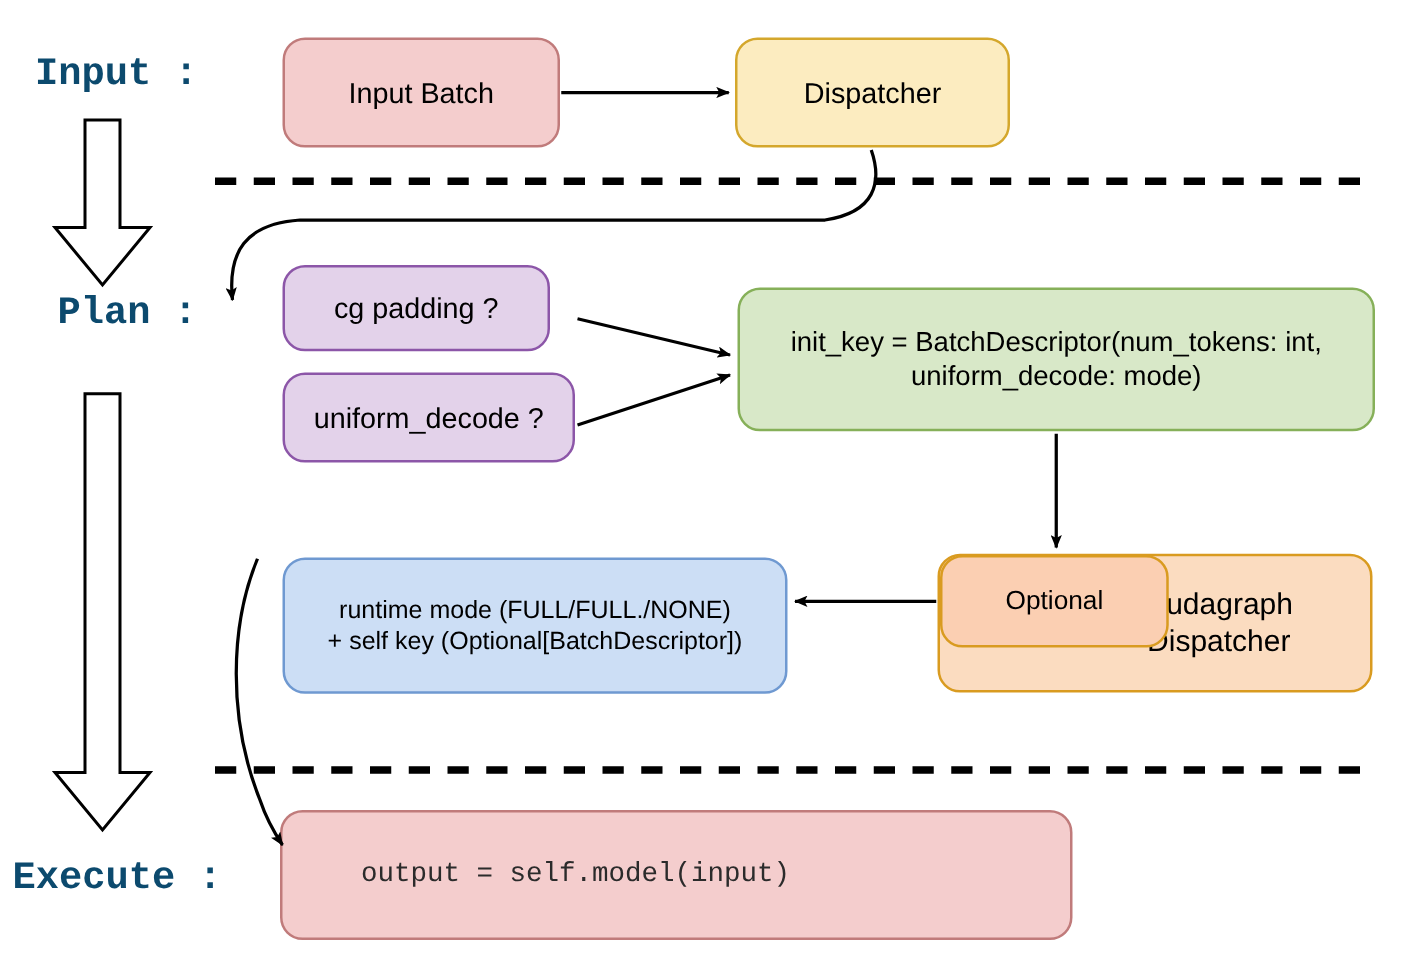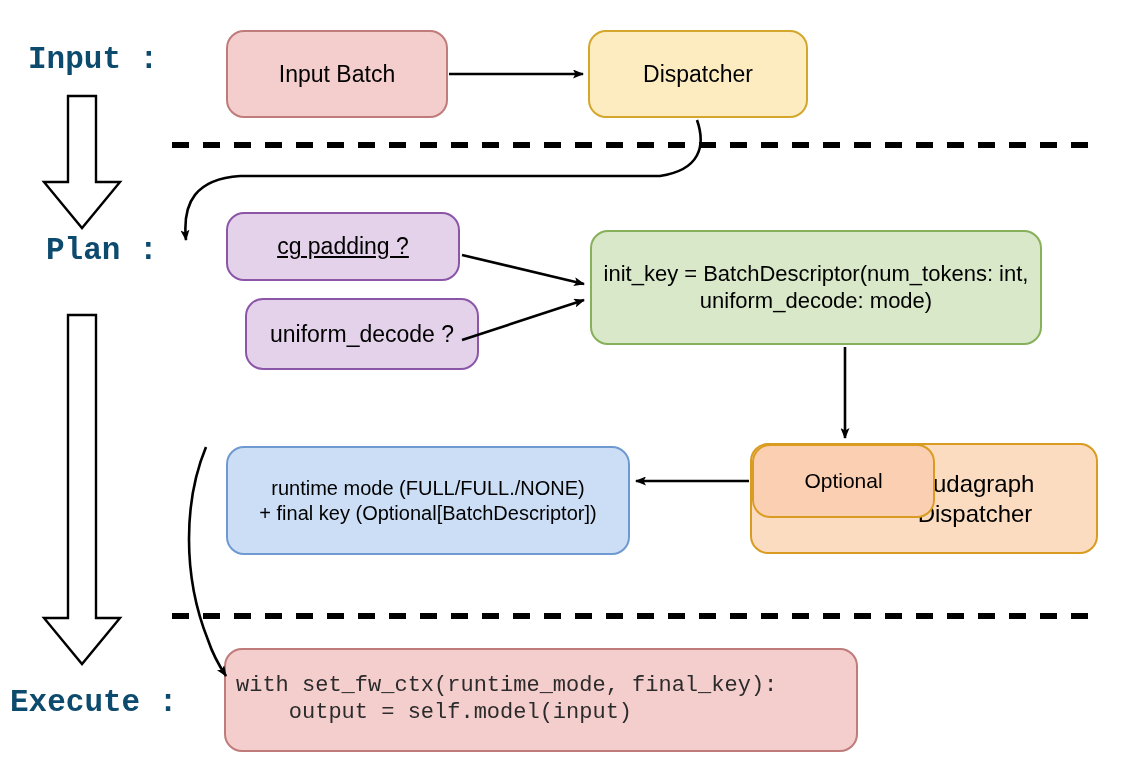--- a/index.html
+++ b/index.html
@@ -122,49 +122,48 @@
   <div class="stage-label" style="left:10px; top:673px;margin-top:14px;">Execute :</div>
 
   <div class="node node-input-batch" style="left:226px; top:30px; width:222px; height:88px; font-size:23px;">
     <span>Input Batch</span>
   </div>
 
   <div class="node node-preprocess" style="left:588px; top:30px; width:220px; height:88px; font-size:23px;">
     <span>Dispatcher</span>
   </div>
 
-  <div class="node node-purple" style="left:226px; top:212px; width:234px; height:69px; font-size:23px;text-decoration:underline;">
+  <div class="node node-purple" style="left:226px; top:212px; width:214px; height:69px; font-size:23px;">
     <span>cg padding ?</span>
   </div>
 
-  <div class="node node-purple" style="left:226px; top:298px; width:234px; height:72px; font-size:23px;margin-left:19px;">
+  <div class="node node-purple" style="left:226px; top:298px; width:234px; height:72px; font-size:23px;">
     <span>uniform_decode ?</span>
   </div>
 
-  <div class="node node-green" style="left:590px; top:230px; width:452px; height:115px; font-size:22px; flex-direction:column;">
+  <div class="node node-green" style="left:590px; top:230px; width:510px; height:115px; font-size:22px; flex-direction:column;">
     <span>init_key = BatchDescriptor(num_tokens: int,</span>
     <span>uniform_decode: mode)</span>
   </div>
 
   <div class="node node-orange-outer" style="left:750px; top:443px; width:348px; height:111px; font-size:24px; flex-direction:column; align-items:center; justify-content:center;">
     <span style="margin-left:120px;">Cudagraph</span>
     <span style="margin-left:120px;">Dispatcher</span>
   </div>
 
   <div class="node node-orange-inner" style="left:752px; top:444px; width:183px; height:74px; font-size:21px;">
     <span>Optional</span>
   </div>
 
   <div class="node node-blue" style="left:226px; top:446px; width:404px; height:109px; font-size:20px; flex-direction:column;">
     <span>runtime mode (FULL/FULL./NONE)</span>
-    <span>+ final key (Optional[BatchDescriptor])</span>
+    <span>+ self key (Optional[BatchDescriptor])</span>
   </div>
 
   <div class="node node-pink-code code" style="left:224px; top:648px; width:634px; height:104px; font-size:22px; flex-direction:column; align-items:flex-start; justify-content:center; padding-left:10px;">
-    <span>with set_fw_ctx(runtime_mode, final_key):</span>
     <span>    output = self.model(input)</span>
   </div>
 
   <svg class="overlay" viewBox="0 0 1142 770">
     <defs>
       <marker id="arrowhead" markerWidth="11" markerHeight="9" refX="10" refY="4.5" orient="auto" markerUnits="userSpaceOnUse">
         <path d="M0,0 L11,4.5 L0,9 L2.4,4.5 Z" fill="#000000"></path>
       </marker>
     </defs>
 

